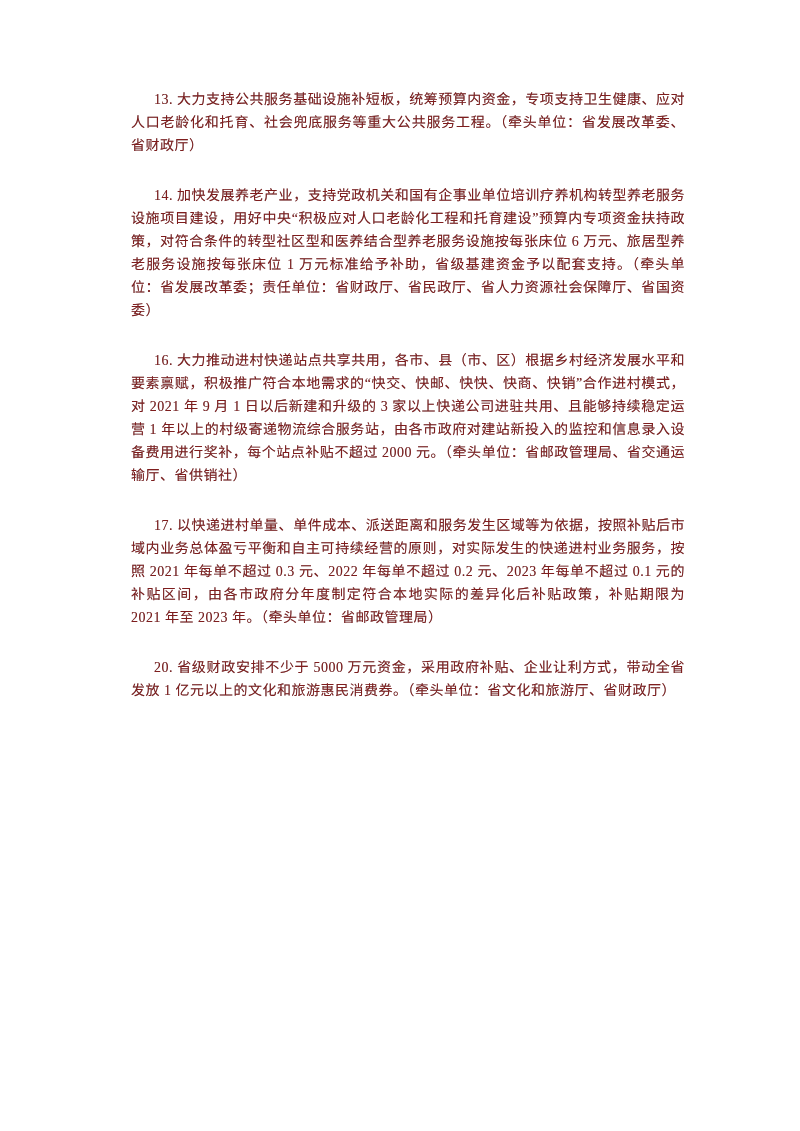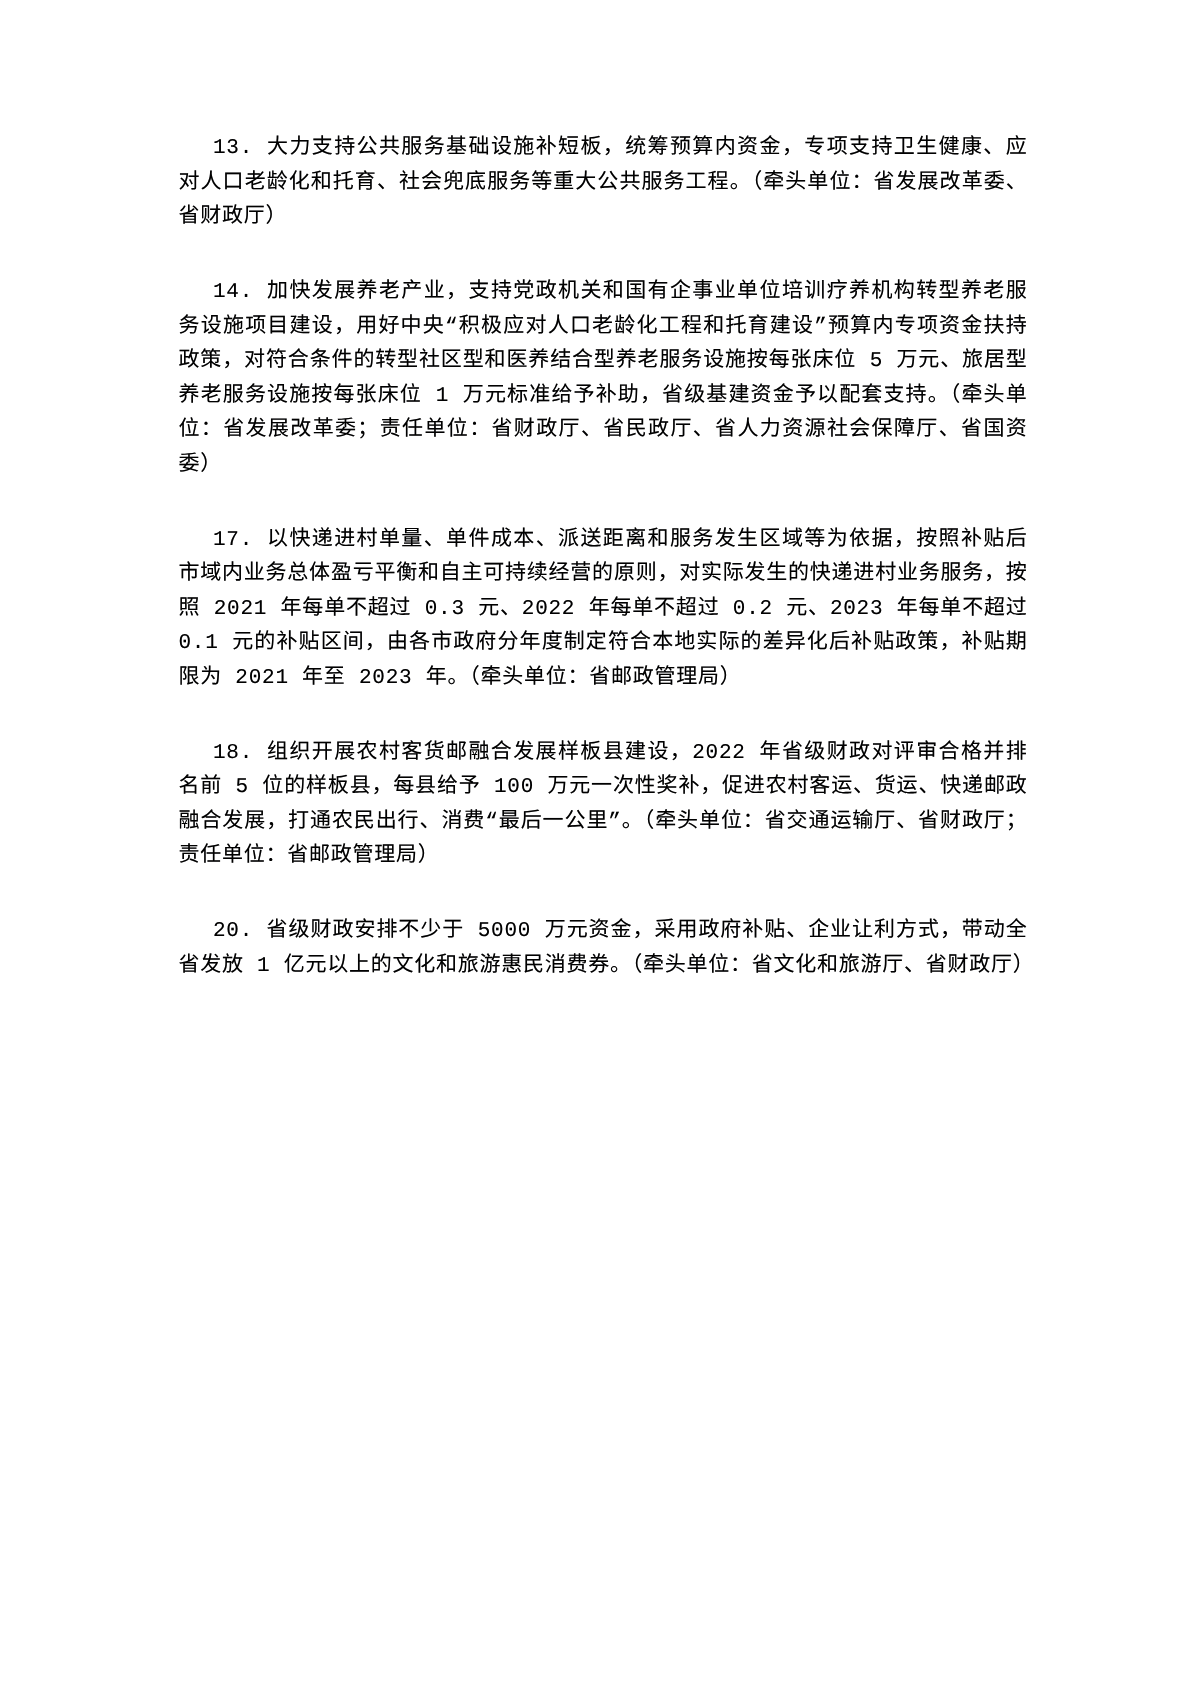--- a/index.html
+++ b/index.html
@@ -23,41 +23,41 @@
     width: 800px;
     height: 1131px;
     background: #ffffff;
     box-sizing: border-box;
     padding: 88px 115px 40px 119px;
   }
   .doc-body {
     width: 566px;
   }
   .doc-body p {
-    margin: 0 0 27px 0;
-    font-family: Liberation Mono, monospace;
+    margin: 0 0 27px 12px;
+    font-family: Liberation Serif, serif;
     font-size: 14px;
     line-height: 23px;
     letter-spacing: 0.5px;
-    color: #000000;
+    color: #7f1d1d;
     text-align: justify;
     text-indent: 23px;
     
     text-shadow: 0 0 0.4px rgba(74,74,78,0.55);
   }
   .doc-body p:last-child {
     margin-bottom: 0;
   }
 </style>
 </head>
 <body>
 
 <div class="canvas">
   <div class="page">
     <div class="doc-body">
       <p>13. 大力支持公共服务基础设施补短板，统筹预算内资金，专项支持卫生健康、应对人口老龄化和托育、社会兜底服务等重大公共服务工程。（牵头单位：省发展改革委、省财政厅）</p>
-      <p>14. 加快发展养老产业，支持党政机关和国有企事业单位培训疗养机构转型养老服务设施项目建设，用好中央“积极应对人口老龄化工程和托育建设”预算内专项资金扶持政策，对符合条件的转型社区型和医养结合型养老服务设施按每张床位 5 万元、旅居型养老服务设施按每张床位 1 万元标准给予补助，省级基建资金予以配套支持。（牵头单位：省发展改革委；责任单位：省财政厅、省民政厅、省人力资源社会保障厅、省国资委）</p>
+      <p>14. 加快发展养老产业，支持党政机关和国有企事业单位培训疗养机构转型养老服务设施项目建设，用好中央“积极应对人口老龄化工程和托育建设”预算内专项资金扶持政策，对符合条件的转型社区型和医养结合型养老服务设施按每张床位 6 万元、旅居型养老服务设施按每张床位 1 万元标准给予补助，省级基建资金予以配套支持。（牵头单位：省发展改革委；责任单位：省财政厅、省民政厅、省人力资源社会保障厅、省国资委）</p>
+      <p>16. 大力推动进村快递站点共享共用，各市、县（市、区）根据乡村经济发展水平和要素禀赋，积极推广符合本地需求的“快交、快邮、快快、快商、快销”合作进村模式，对 2021 年 9 月 1 日以后新建和升级的 3 家以上快递公司进驻共用、且能够持续稳定运营 1 年以上的村级寄递物流综合服务站，由各市政府对建站新投入的监控和信息录入设备费用进行奖补，每个站点补贴不超过 2000 元。（牵头单位：省邮政管理局、省交通运输厅、省供销社）</p>
       <p>17. 以快递进村单量、单件成本、派送距离和服务发生区域等为依据，按照补贴后市域内业务总体盈亏平衡和自主可持续经营的原则，对实际发生的快递进村业务服务，按照 2021 年每单不超过 0.3 元、2022 年每单不超过 0.2 元、2023 年每单不超过 0.1 元的补贴区间，由各市政府分年度制定符合本地实际的差异化后补贴政策，补贴期限为 2021 年至 2023 年。（牵头单位：省邮政管理局）</p>
-      <p>18. 组织开展农村客货邮融合发展样板县建设，2022 年省级财政对评审合格并排名前 5 位的样板县，每县给予 100 万元一次性奖补，促进农村客运、货运、快递邮政融合发展，打通农民出行、消费“最后一公里”。（牵头单位：省交通运输厅、省财政厅；责任单位：省邮政管理局）</p>
       <p>20. 省级财政安排不少于 5000 万元资金，采用政府补贴、企业让利方式，带动全省发放 1 亿元以上的文化和旅游惠民消费券。（牵头单位：省文化和旅游厅、省财政厅）</p>
     </div>
   </div>
 </div>
 
 </body></html>

